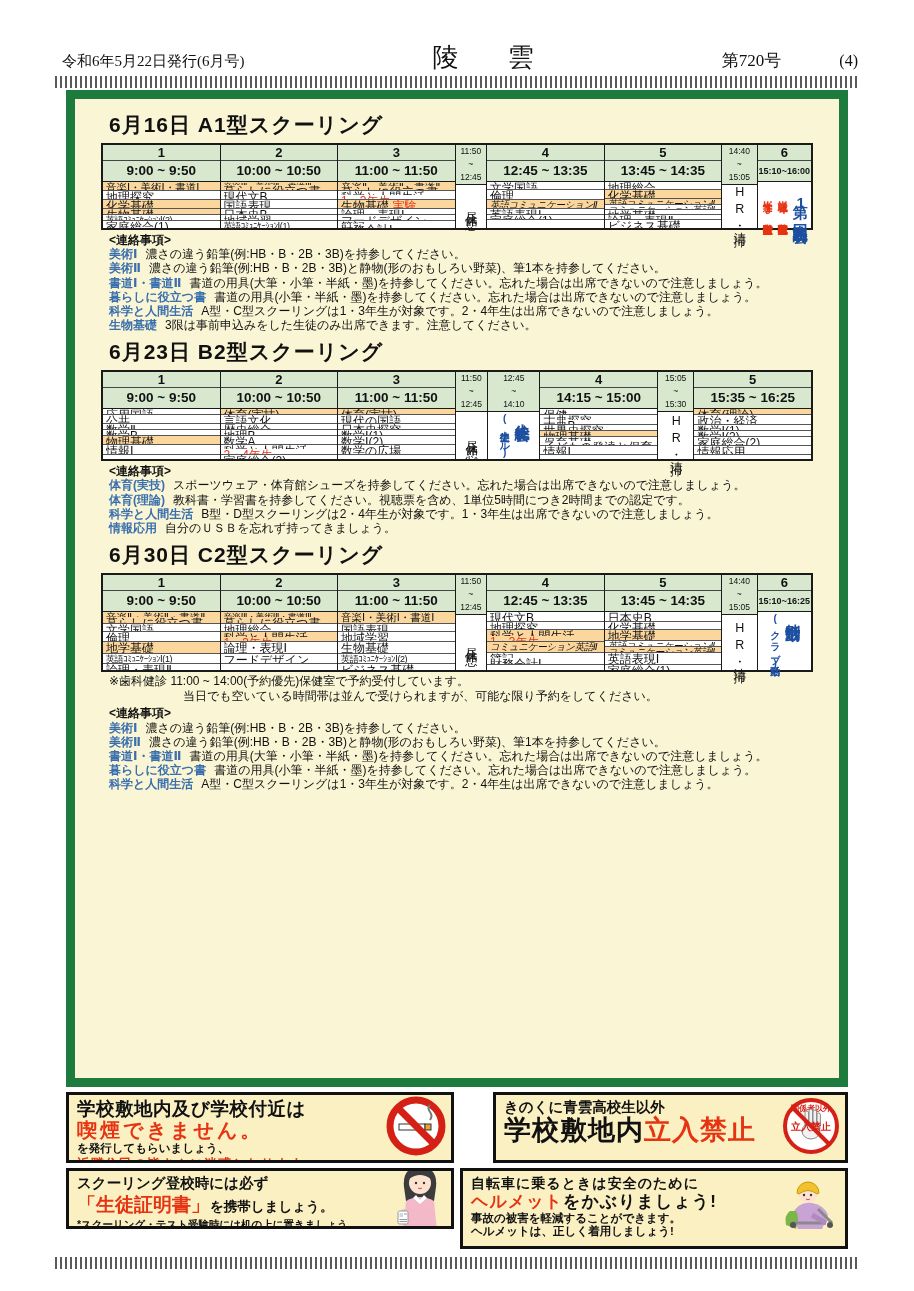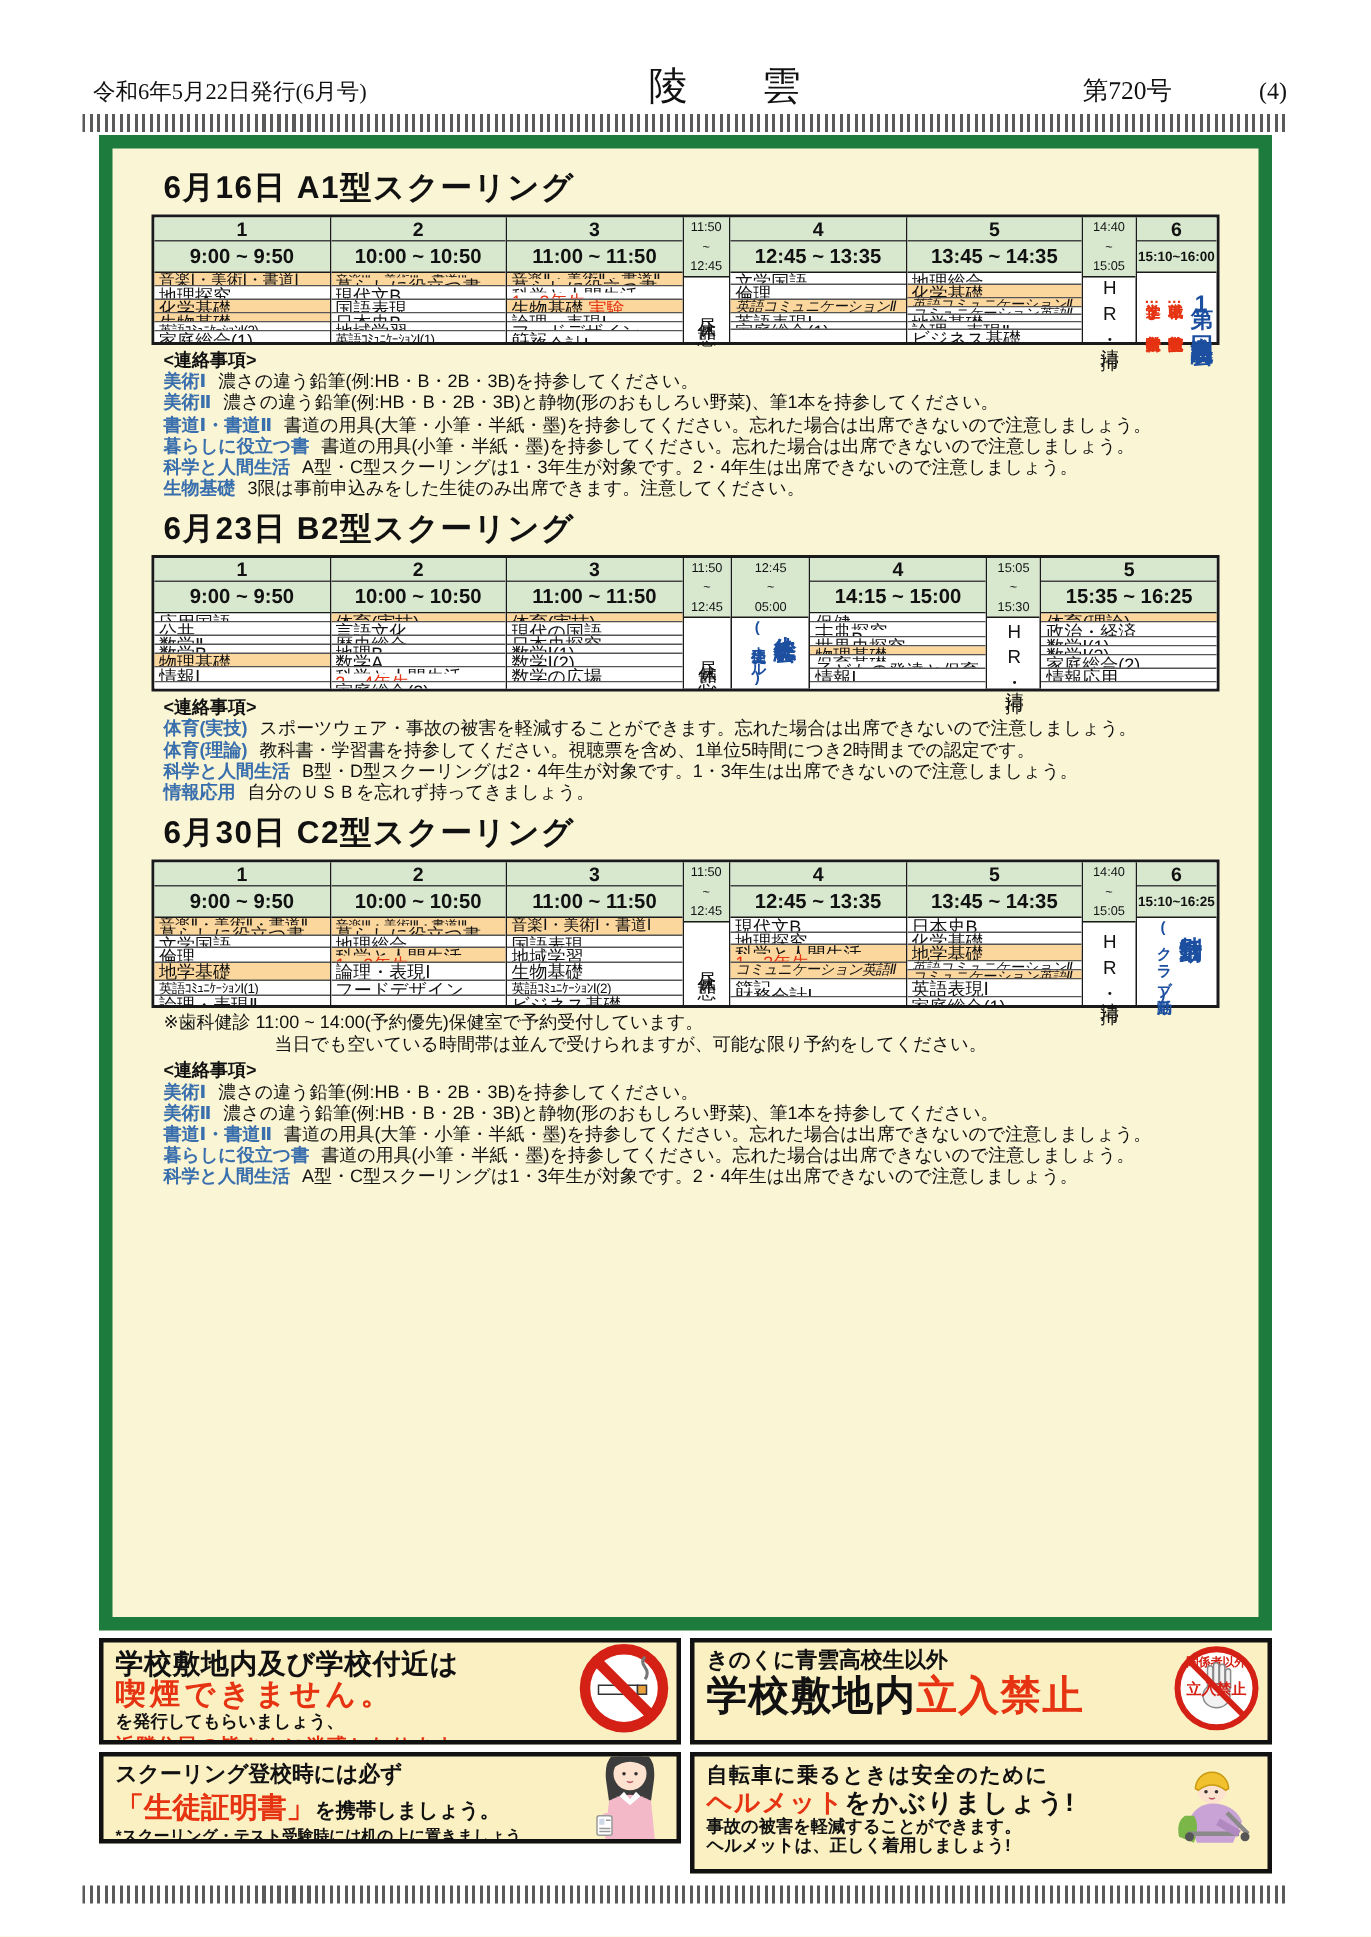--- a/index.html
+++ b/index.html
@@ -379,21 +379,21 @@
               <div class="col-body" style="height: 156px;">
                 <div class="vwrap">
                   <div class="vtext gap-label">昼休憩</div>
                 </div>
               </div>
             </div>
             <div class="col" style="flex: 52 0 0px;">
               <div class="col-head">
                 <div class="head-mini">12:45</div>
                 <div class="head-mini">~</div>
-                <div class="head-mini">05:00</div>
+                <div class="head-mini">14:10</div>
               </div>
               <div class="col-body" style="height: 156px;">
                 <div class="vwrap">
                   <div class="vtext">
                     <div class="vmain-blue">生徒総会</div>
                     <div class="vsub-blue">(生徒ホール)</div>
                   </div>
                 </div>
               </div>
             </div>
@@ -461,21 +461,21 @@
                 </div>
                 <div class="cell" style="flex: 28 1 0px;">
                   <div class="cell-line sz12"><span>情報応用</span></div>
                 </div>
                 <div class="cell" style="flex: 13 1 0px;"></div>
               </div>
             </div>
           </div>
           <div class="notes">
             <div class="nt-head">&lt;連絡事項&gt;</div>
-            <div><span class="note-lead">体育(実技)</span><span>スポーツウェア・事故の被害を軽減することができます。忘れた場合は出席できないので注意しましょう。</span></div>
+            <div><span class="note-lead">体育(実技)</span><span>スポーツウェア・体育館シューズを持参してください。忘れた場合は出席できないので注意しましょう。</span></div>
             <div><span class="note-lead">体育(理論)</span><span>教科書・学習書を持参してください。視聴票を含め、1単位5時間につき2時間までの認定です。</span></div>
             <div><span class="note-lead">科学と人間生活</span><span>B型・D型スクーリングは2・4年生が対象です。1・3年生は出席できないので注意しましょう。</span></div>
             <div><span class="note-lead">情報応用</span><span>自分のＵＳＢを忘れず持ってきましょう。</span></div>
           </div>
         </div>
         <div class="section">
           <div class="sec-title">6月30日 C2型スクーリング</div>
           <div class="sched">
             <div class="col" style="flex: 122 0 0px;">
               <div class="col-head">
@@ -677,21 +677,21 @@
         <svg width="60" height="60" viewBox="0 0 60 60">
           <circle cx="30" cy="30" r="26" fill="#fff" stroke="#d42015" stroke-width="7"></circle>
           <rect x="13" y="28" width="26" height="6" fill="#fff" stroke="#333" stroke-width="1"></rect>
           <rect x="39" y="28" width="6" height="6" fill="#e8a13c" stroke="#333" stroke-width="1"></rect>
           <path d="M44 24 q3 -4 0 -8 q-3 -4 0 -7" fill="none" stroke="#777" stroke-width="2"></path>
           <line x1="12" y1="12" x2="48" y2="48" stroke="#d42015" stroke-width="7"></line>
         </svg>
       </span>
     </div>
 
-    <div class="nbox" style="height:71px;">
+    <div class="nbox" style="height:71px;margin-left:33px;">
       <div class="nb-top">きのくに青雲高校生以外</div>
       <div class="nb-main"><span>学校敷地内</span><span class="red">立入禁止</span></div>
       <span class="icon">
         <svg width="58" height="58" viewBox="0 0 58 58">
           <circle cx="29" cy="29" r="26" fill="#fff" stroke="#d42015" stroke-width="4"></circle>
           <text x="29" y="14" font-size="8" fill="#d42015" text-anchor="middle" font-weight="bold">関係者以外</text>
           <g fill="#f2f2f2" stroke="#888" stroke-width="1">
             <rect x="23" y="14" width="3.6" height="16" rx="1.8"></rect>
             <rect x="27" y="12" width="3.6" height="18" rx="1.8"></rect>
             <rect x="31" y="13" width="3.6" height="17" rx="1.8"></rect>

